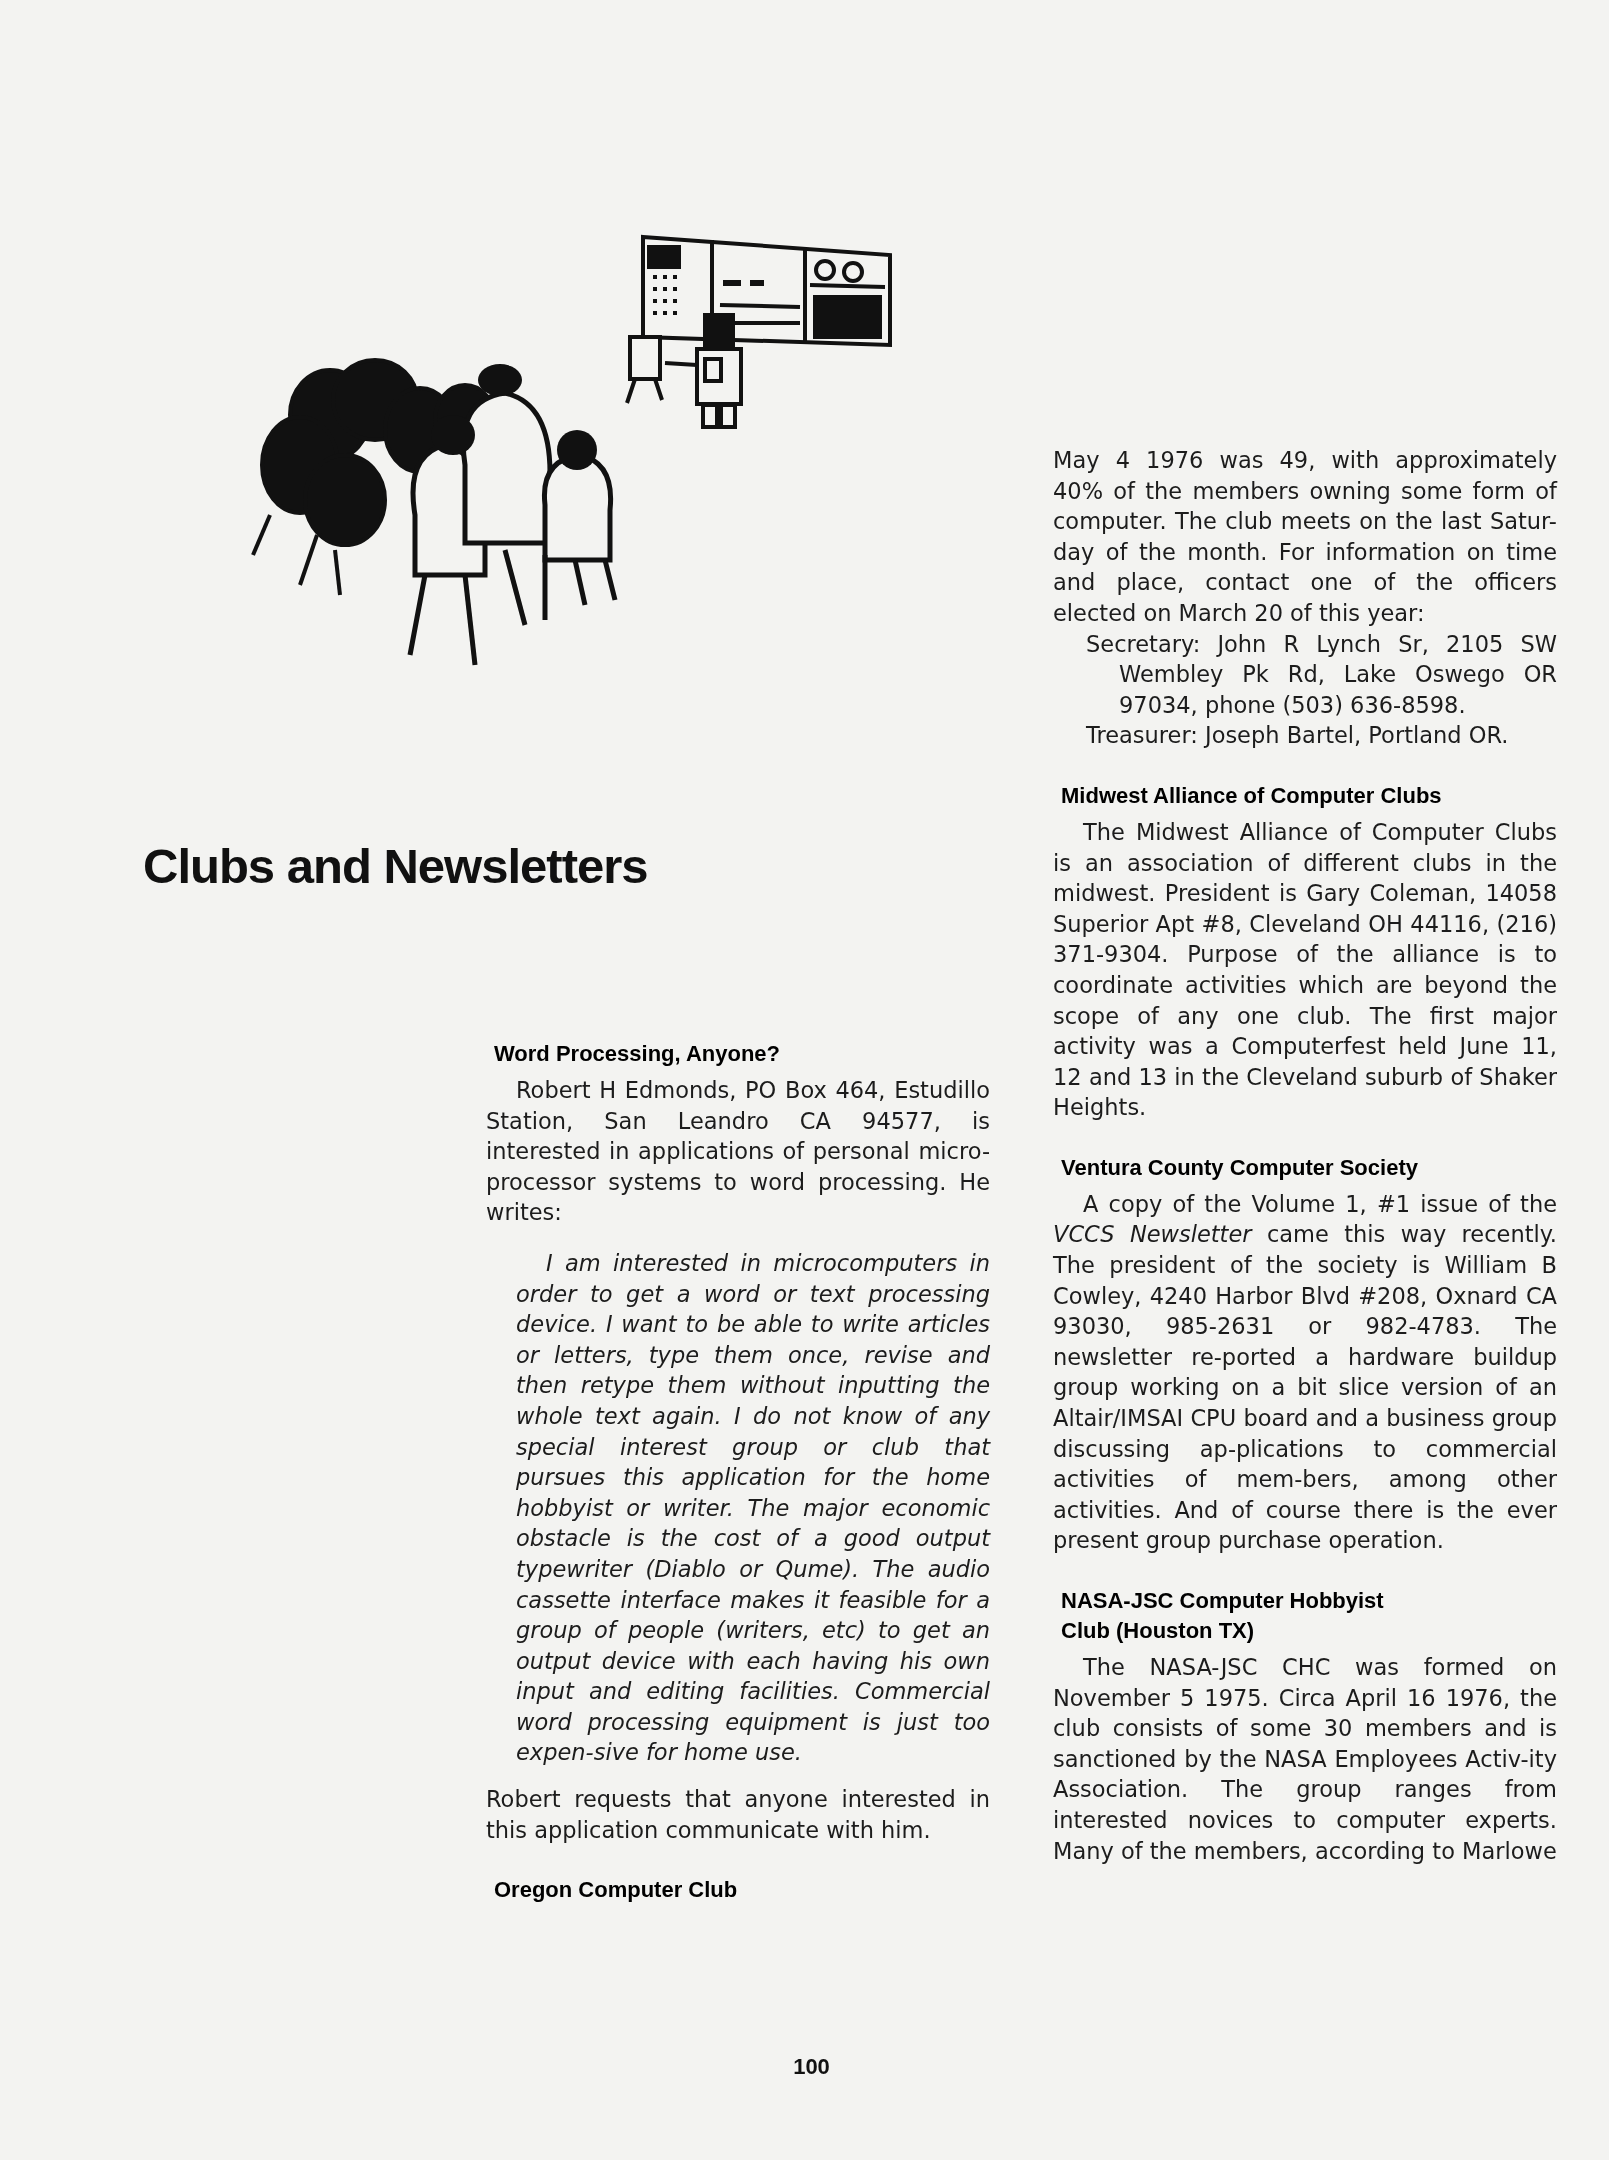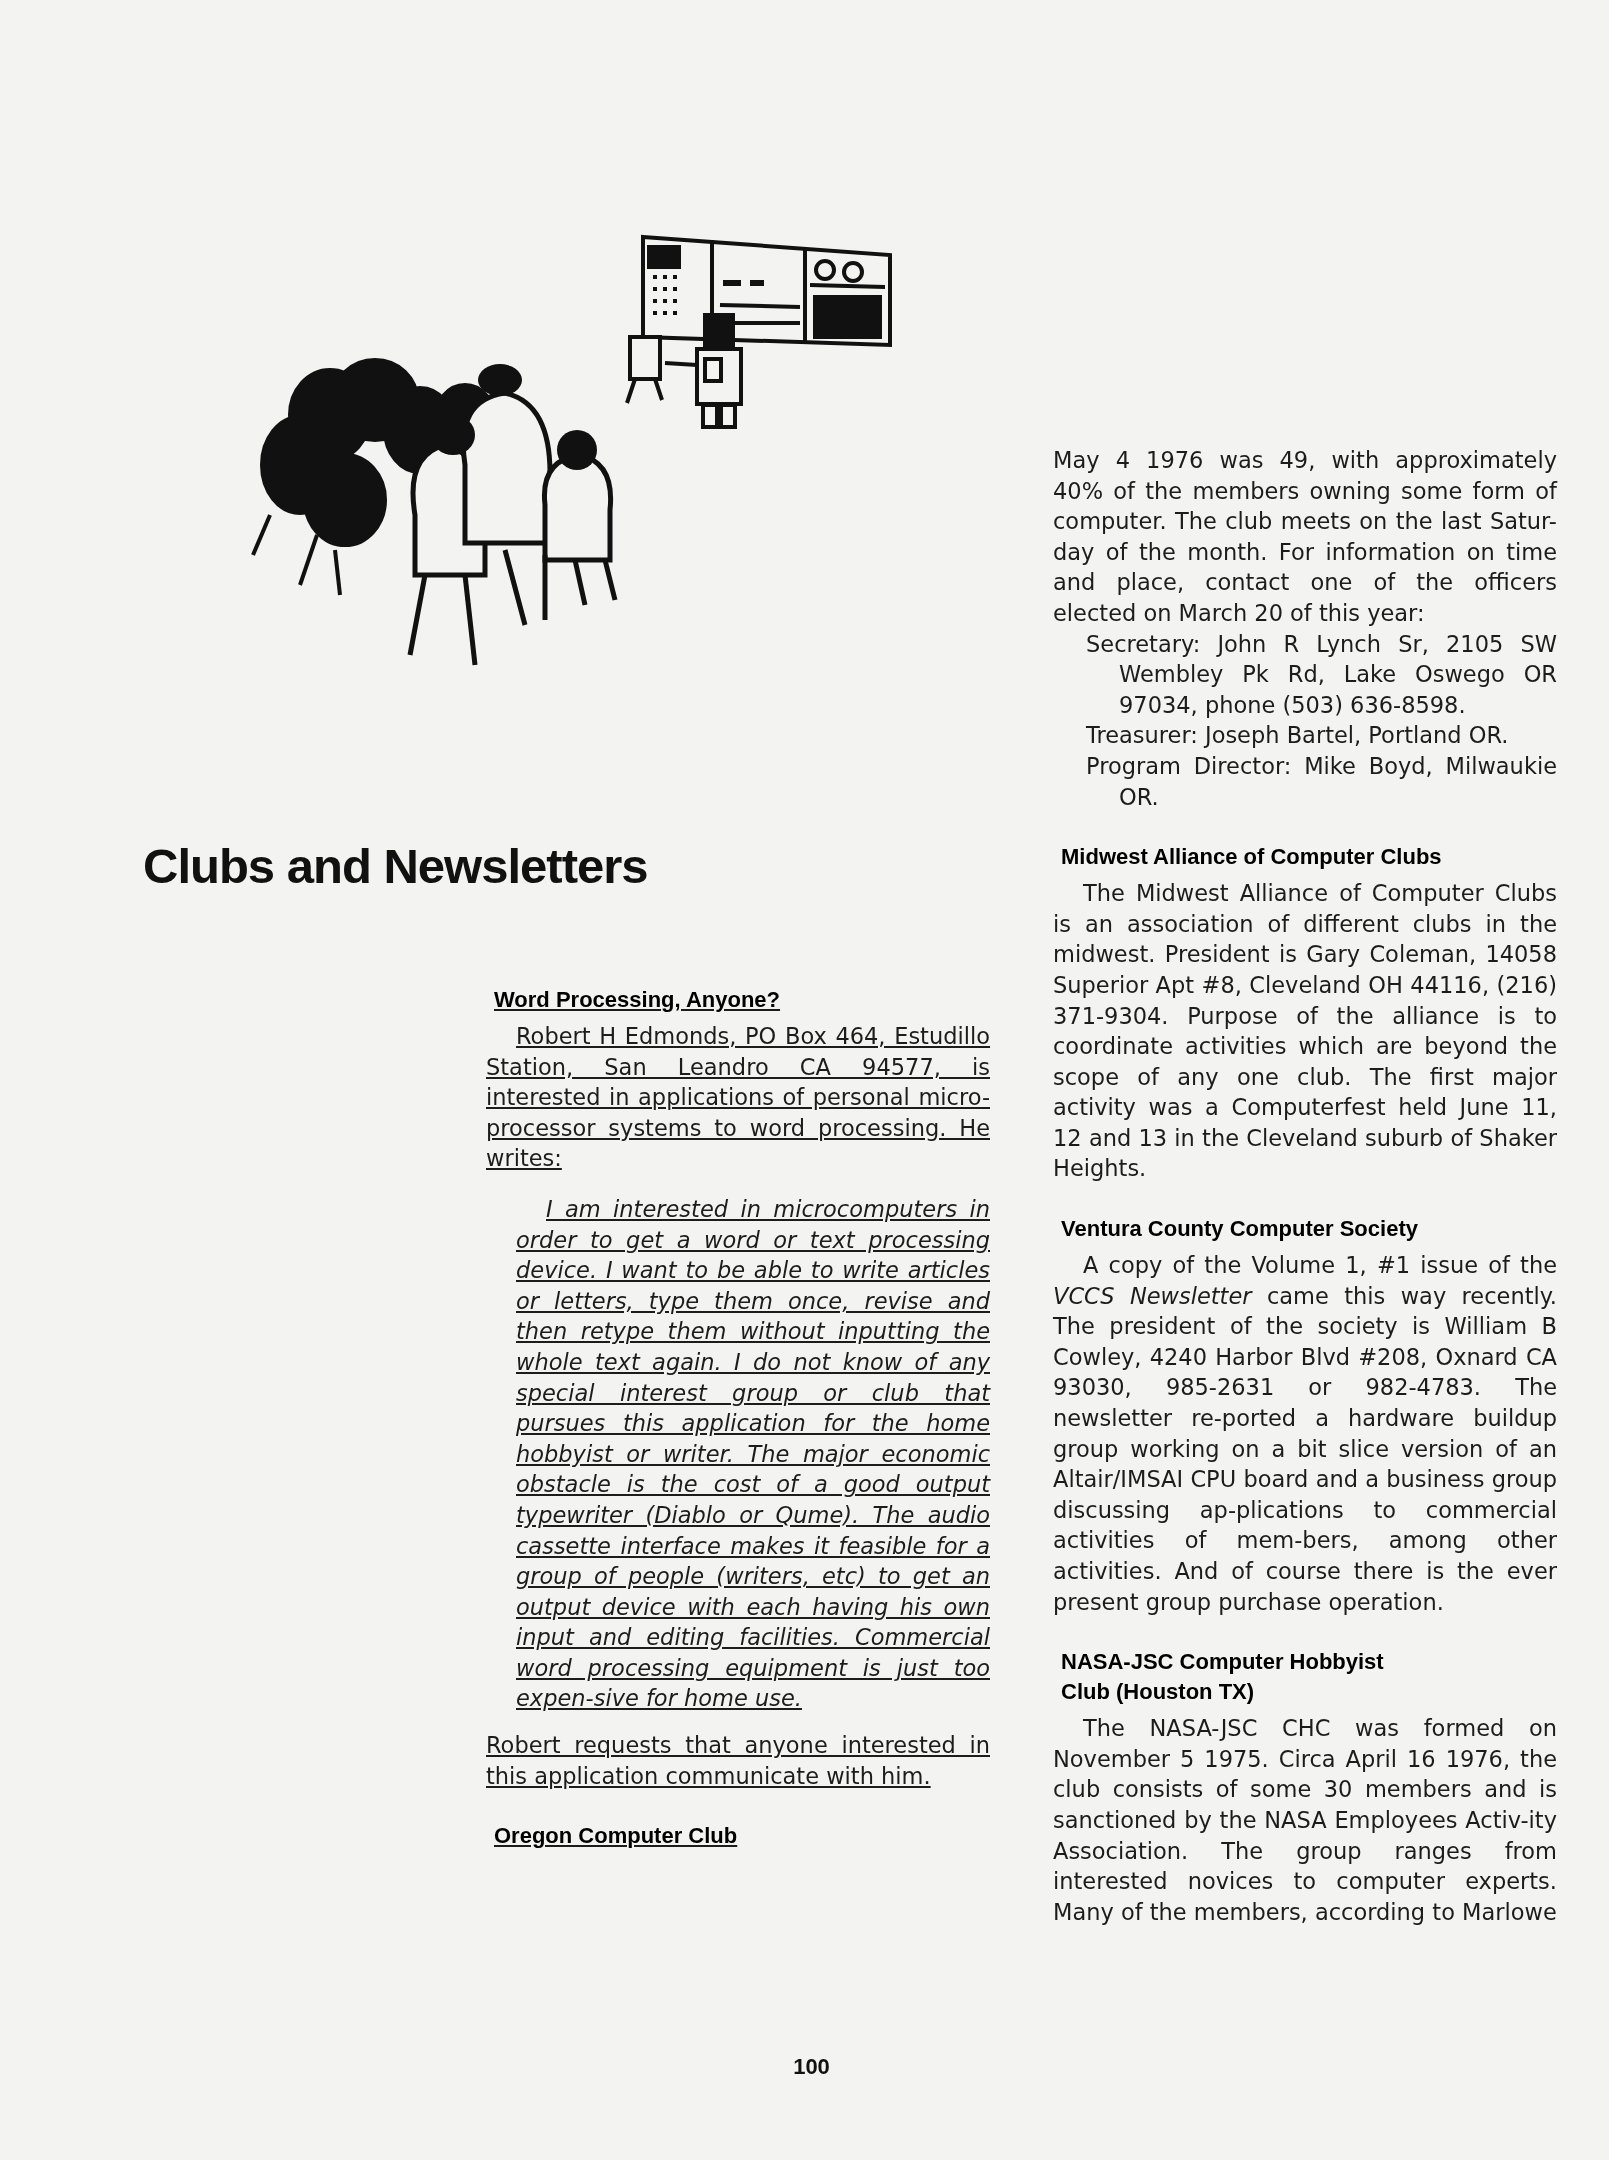--- a/index.html
+++ b/index.html
@@ -13,21 +13,21 @@
   }
   .page { position: absolute; inset: 0; }
   .illustration { position: absolute; left: 225px; top: 225px; width: 670px; height: 570px; }
   .page-title {
     position: absolute; left: 143px; top: 838px;
     font-family: "Liberation Sans", sans-serif;
     font-weight: bold; font-size: 49px; letter-spacing: -1px;
     color: #111; white-space: nowrap; margin: 0;
   }
   .col { position: absolute; width: 504px; font-size: 22.5px; line-height: 30.6px; color: #1c1c1c; }
-  .col-left { left: 486px; top: 977px; text-decoration: underline; }
+  .col-left { left: 486px; top: 1031px; }
   .col-right { left: 1053px; top: 445px; }
   .col p { margin: 0; text-align: justify; }
   .col .indent { text-indent: 30px; }
   .col h3 {
     margin: 8px; font-size: 22px; font-weight: bold; line-height: 30px;
     font-family: "Liberation Sans", sans-serif; color: #000000;
   }
   .section { margin-bottom: 30px; }
   .section h3 { margin-bottom: 6px; }
   .quote { font-style: italic; margin: 20px 0 16px 0 !important; padding-left: 30px; text-indent: 30px; }
@@ -136,21 +136,20 @@
       <h3>Oregon Computer Club</h3>
     </div>
   </div>
 
   <div class="col col-right">
     <div class="section">
       <p>May 4 1976 was 49, with approximately 40% of the members owning some form of computer. The club meets on the last Satur-day of the month. For information on time and place, contact one of the officers elected on March 20 of this year:</p>
       <ul class="officers">
         <li><span>Secretary:</span> <span>John R Lynch Sr, 2105 SW Wembley Pk Rd, Lake Oswego OR 97034, phone (503) 636-8598.</span></li>
         <li><span>Treasurer:</span> <span>Joseph Bartel, Portland OR.</span></li>
-        <li><span>Program Director:</span> <span>Mike Boyd, Milwaukie OR.</span></li>
       </ul>
     </div>
 
     <div class="section">
       <h3>Midwest Alliance of Computer Clubs</h3>
       <p class="indent">The Midwest Alliance of Computer Clubs is an association of different clubs in the midwest. President is Gary Coleman, 14058 Superior Apt #8, Cleveland OH 44116, (216) 371-9304. Purpose of the alliance is to coordinate activities which are beyond the scope of any one club. The first major activity was a Computerfest held June 11, 12 and 13 in the Cleveland suburb of Shaker Heights.</p>
     </div>
 
     <div class="section">
       <h3>Ventura County Computer Society</h3>

